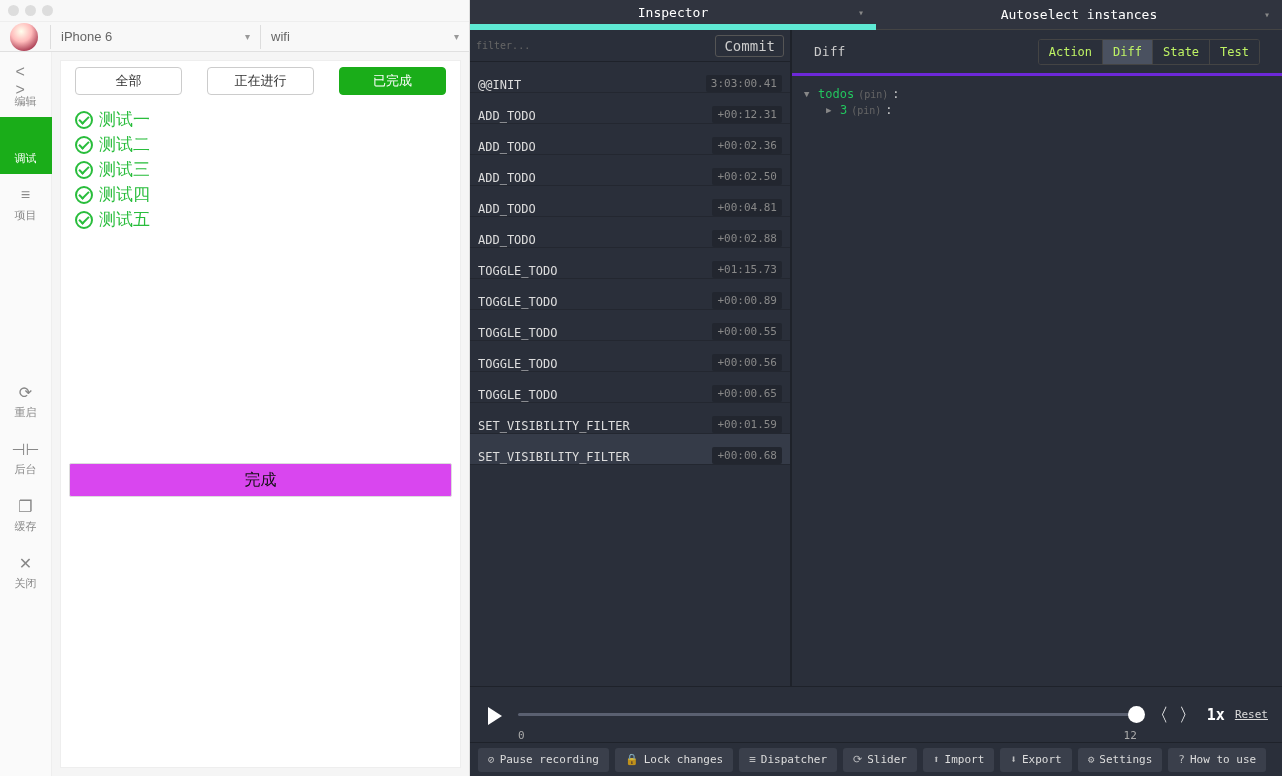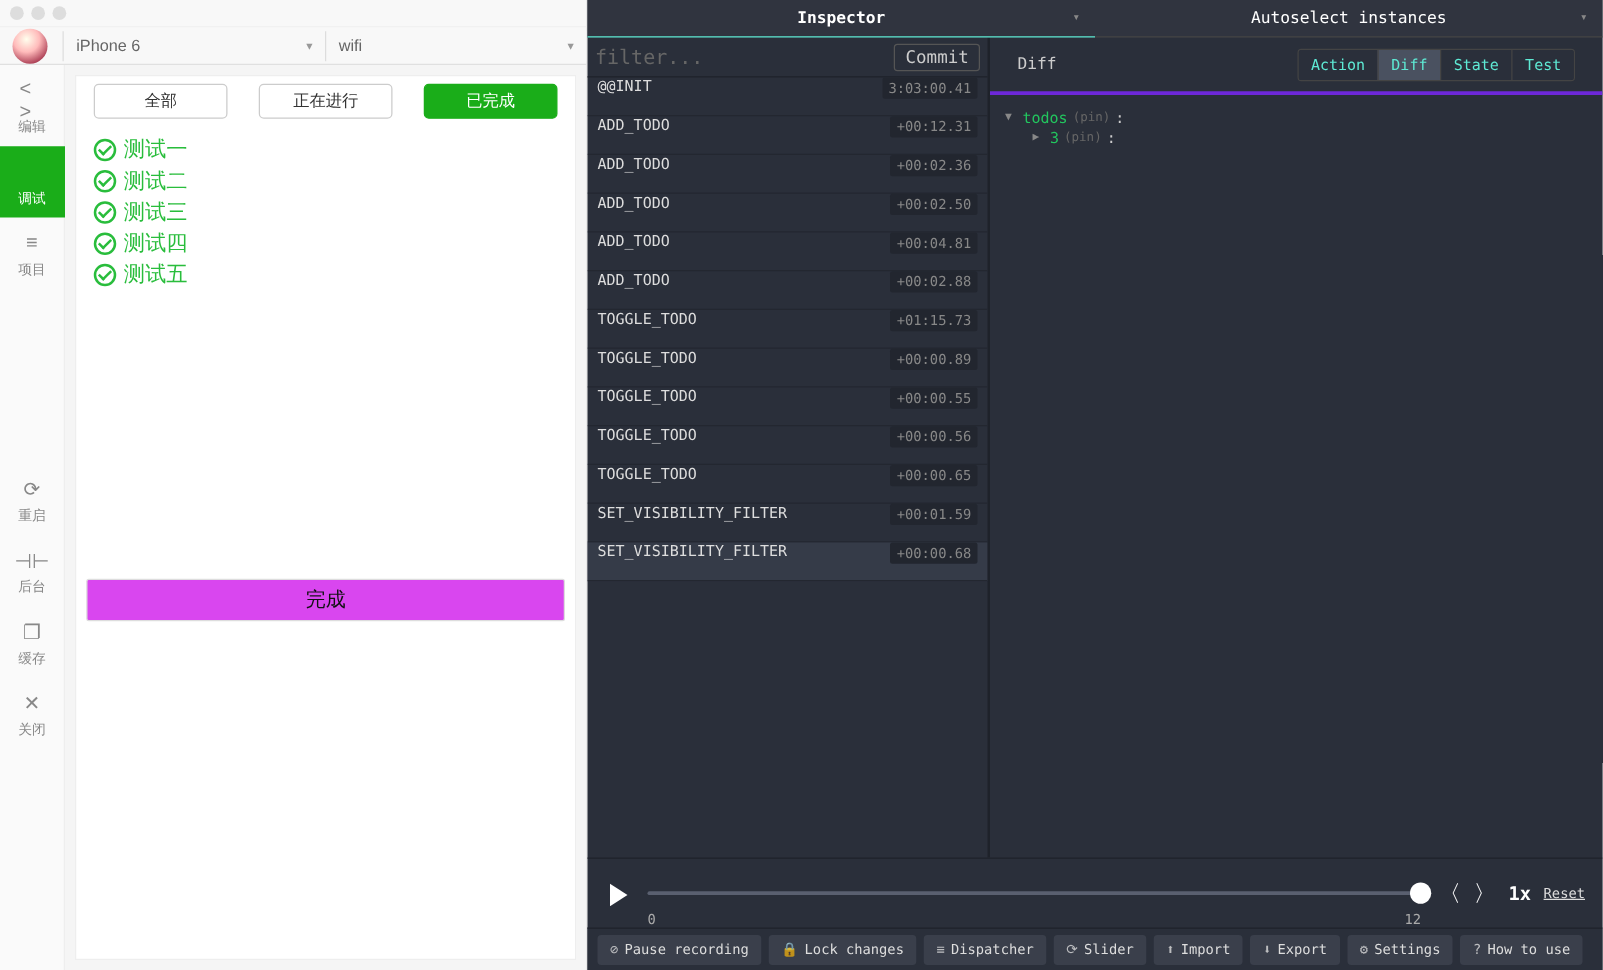--- a/index.html
+++ b/index.html
@@ -27,37 +27,37 @@
 .todo-item { display:flex; align-items:center; gap:6px; font-size:17px; color:#29bd3c; padding:1px 0; font-weight:500;}
 .todo-item .ck{ width:18px;height:18px;border:2px solid #29bd3c;border-radius:50%; position:relative;}
 .todo-item .ck::after{content:"";position:absolute;left:4px;top:1px;width:4px;height:8px;border:2px solid #29bd3c;border-top:none;border-left:none;transform:rotate(45deg);}
 .add-section { margin-top:auto; padding: 0 8px 270px;}
 .add-label { color:#888; font-size:15px; margin: 16px 0 4px 4px;}
 .add-btn { height:34px; border:1px solid #ddd; background:#d946ef; width:100%; font-size:16px; color:#111; border-radius:2px;}
 
 .devtools { flex:1; height:776px; background:#2a2f3a; color:#abb2bf; display:flex; flex-direction:column; font-family: Menlo, Consolas, monospace; font-size:12px;}
 .dt-tabs { height:30px; display:flex; background:#30343f;}
 .dt-tab { flex:1; display:flex; align-items:center; justify-content:center; gap:6px; color:#fff; font-size:13px; border-bottom:1px solid #444; cursor:pointer; position:relative;}
-.dt-tab.active { border-bottom:1px solid #5eead4;font-weight:bold;}
+.dt-tab.active { border-bottom:6px solid #5eead4;}
 .dt-tab .arrow{position:absolute;right:12px;color:#888;font-size:10px;}
 .dt-main { flex:1; display:flex; min-height:0;}
 .action-col { width:322px; border-right:2px solid #1e222a; display:flex; flex-direction:column;}
 .filter-bar { height:32px; display:flex; align-items:center; padding:0 6px; gap:6px; border-bottom:1px solid #1e222a;}
-.filter-input { flex:1; background:transparent; border:none; color:#888; font-family:inherit; font-size:16px; outline:none;}
+.filter-input { flex:1; background:transparent; border:none; color:#888; font-family:inherit; font-size:10px; outline:none;}
 .filter-input::placeholder{color:#666;}
 .commit-btn { border:1px solid #555; background:#2a2f3a; color:#ccc; border-radius:3px; padding:2px 8px; font-size:14px; font-family:inherit; cursor:pointer;}
 .actions-scroll { flex:1; overflow:auto;}
-.action-row { height:31px; display:flex; align-items:flex-start; justify-content:space-between; padding:0 8px; border-bottom:1px solid #232730; color:#ddd; cursor:pointer;}
+.action-row { height:31px; display:flex; align-items:flex-end; justify-content:space-between; padding:0 8px; border-bottom:1px solid #232730; color:#ddd; cursor:pointer;}
 .action-row .time { background:#22262f; color:#888; padding:2px 5px; border-radius:2px; font-size:11px;}
 .action-row.sel { background:#353b48;}
 .diff-col { flex:1; display:flex; flex-direction:column;}
 .diff-head { height:46px; display:flex; align-items:center; padding:0 22px; gap:8px; border-bottom:3px solid #6d28d9; font-size:13px;}
 .diff-title { flex:1; color:#ccc;}
 .seg { display:flex; border:1px solid #444; border-radius:3px; overflow:hidden;}
-.seg button { background:#2a2f3a; color:#5eead4; border:none; border-left:1px solid #444; padding:5px 10px; font-family:inherit; font-size:12px; cursor:pointer;}
+.seg button { background:#2a2f3a; color:#bef264; border:none; border-left:1px solid #444; padding:5px 10px; font-family:inherit; font-size:12px; cursor:pointer;}
 .seg button:first-child{border-left:none;}
 .seg button.active { background:#4a5160;}
 .tree { padding:10px 12px; font-size:12px;}
 .tree-row { display:flex; align-items:center; gap:4px; padding:1px 0;}
 .tree-row.indent{padding-left:22px;}
 .tri { color:#888; font-size:9px; width:10px;}
 .key { color:#22c55e;}
 .pin { color:#666; font-size:10px;}
 .playback { height:56px; border-top:1px solid #1e222a; display:flex; align-items:center; padding:0 14px; gap:14px;}
 .play-btn { width:20px; cursor:pointer;}

